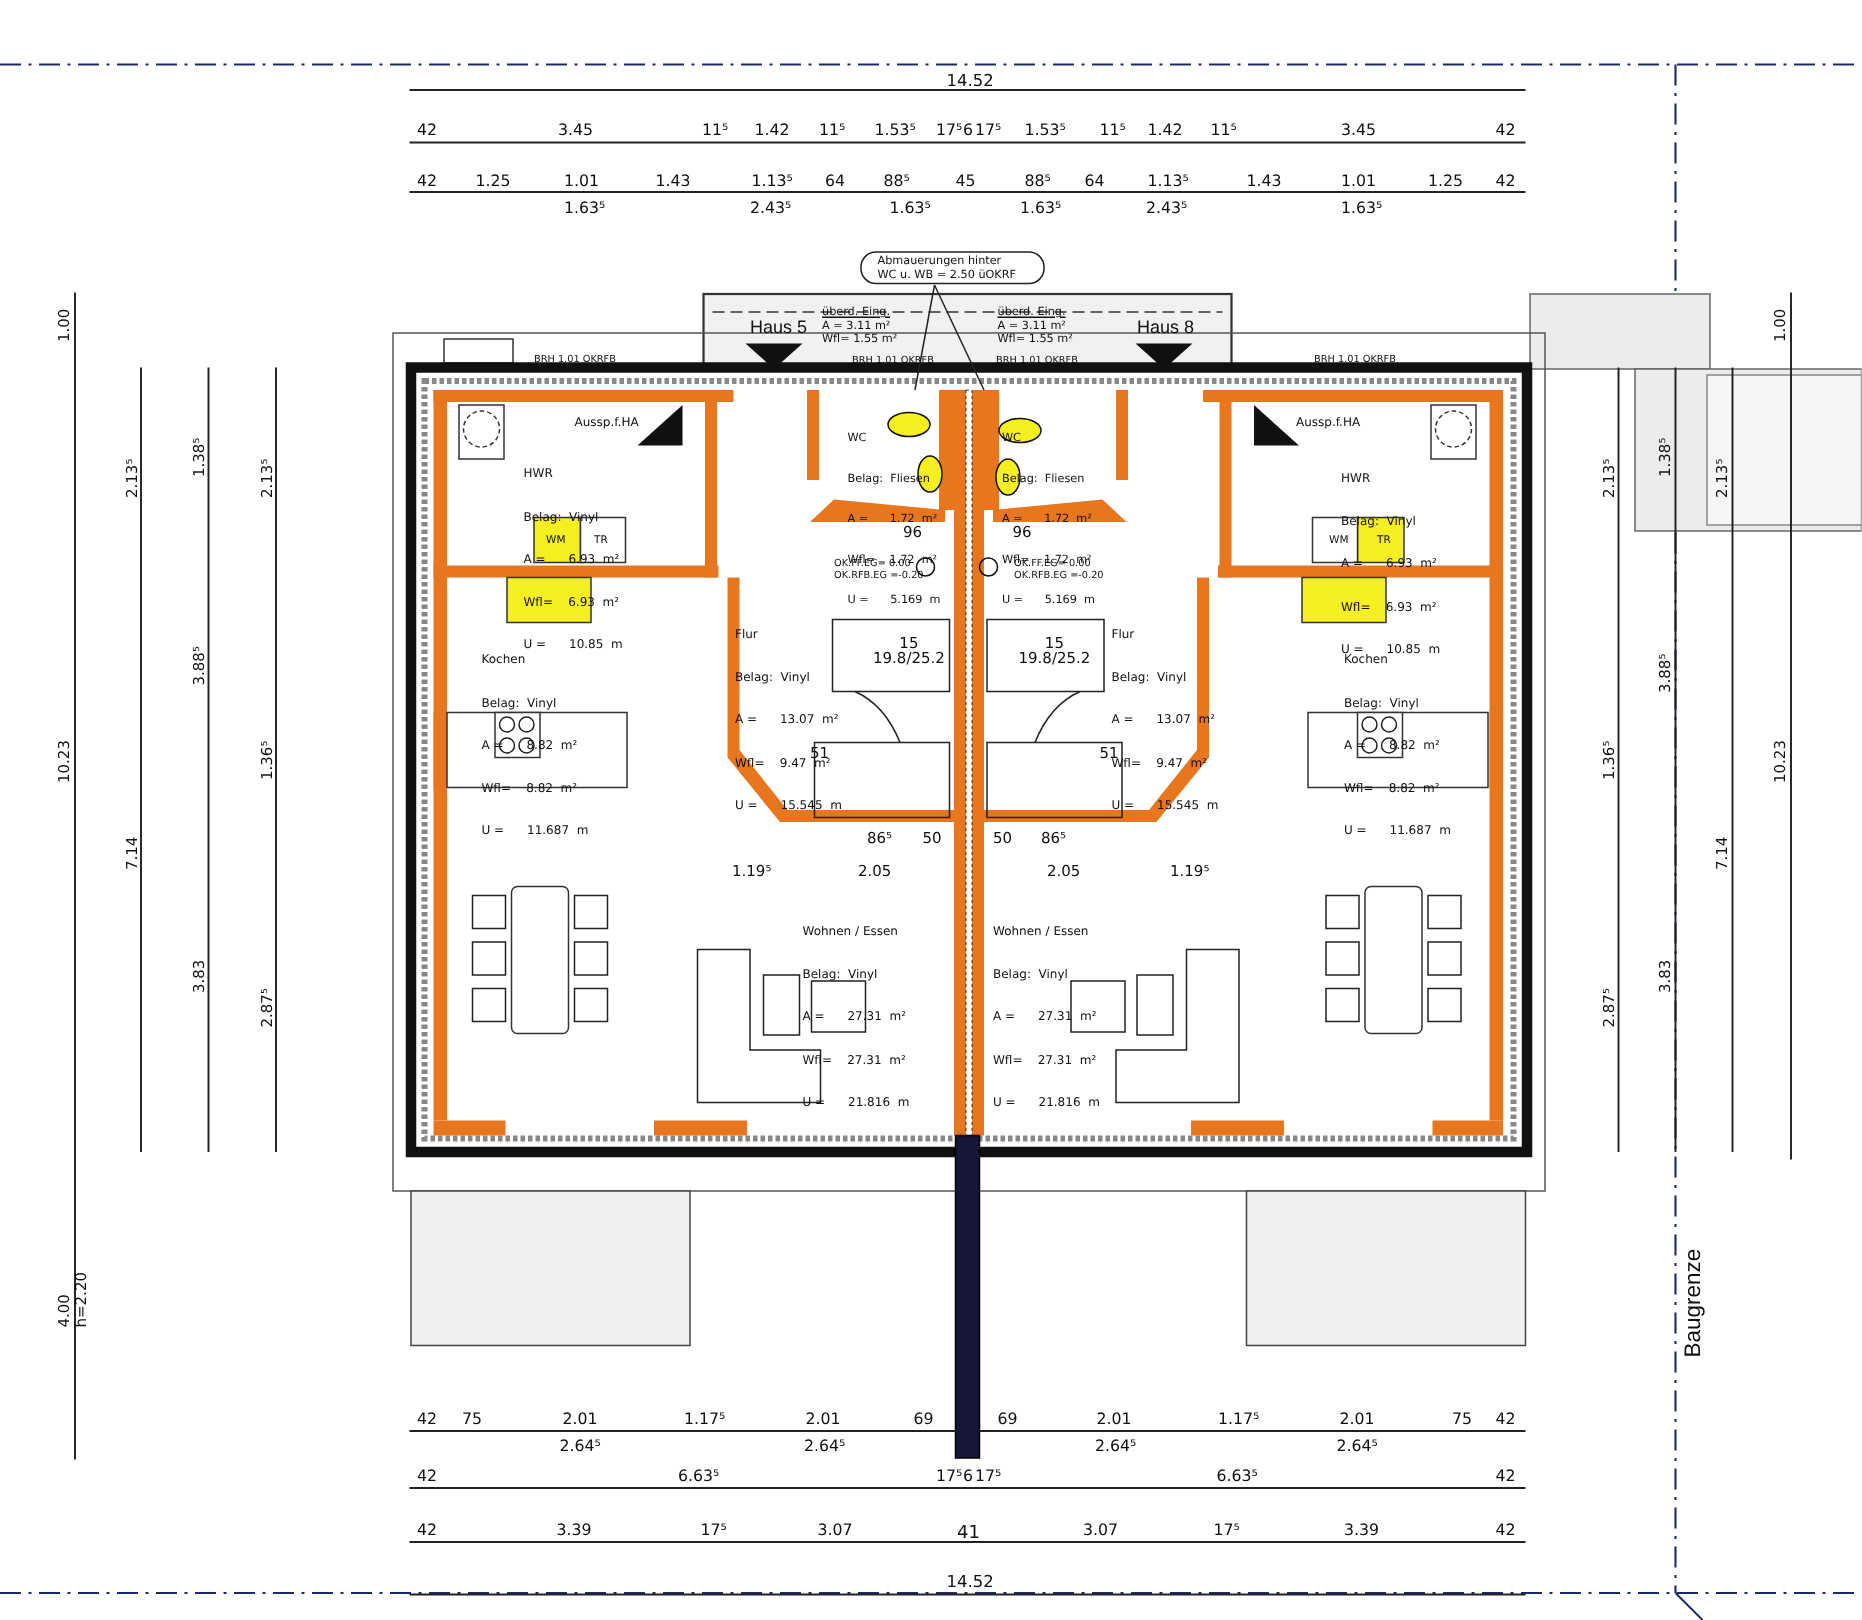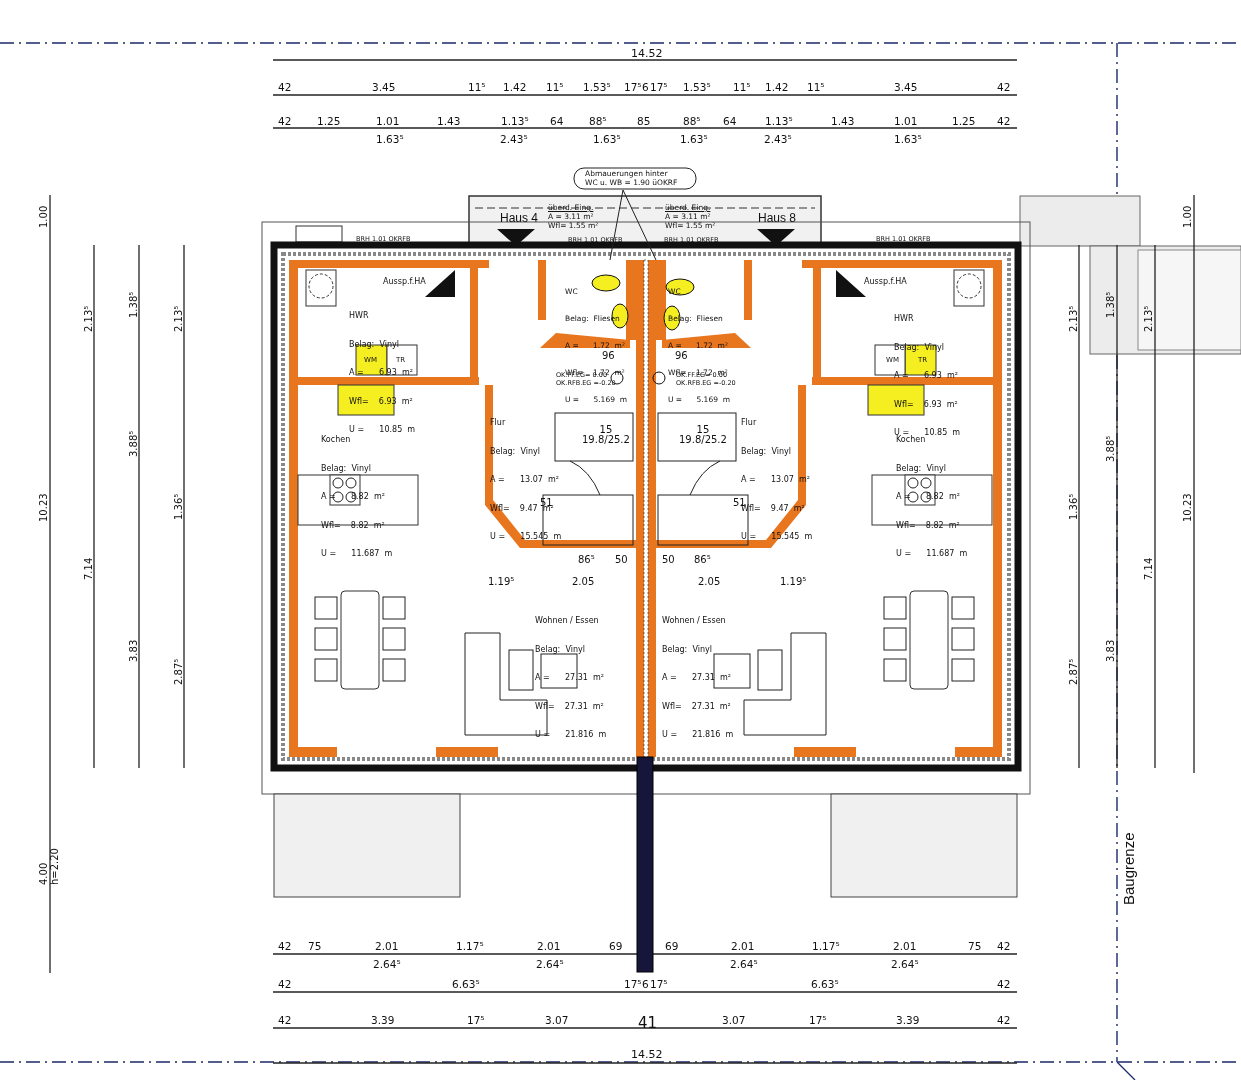--- a/index.html
+++ b/index.html
@@ -166,25 +166,25 @@
   <circle cx="617" cy="378" r="6" fill="none" stroke="#111"></circle>
   <circle cx="659" cy="378" r="6" fill="none" stroke="#111"></circle>
 
   <rect x="574" y="168" width="122" height="21" rx="10" fill="#fff" stroke="#222"></rect>
   <line x1="623" y1="190" x2="656" y2="260" stroke="#222"></line>
   <line x1="623" y1="190" x2="610" y2="260" stroke="#222"></line>
 </svg>
 
 <div class="panel" style="left:0;top:0;width:1241px;height:1080px;font-family:'DejaVu Sans',sans-serif;">
 
-  <div class="panel" style="left:500px;top:211px;font:12px 'Liberation Sans',sans-serif;">Haus 4</div>
+  <div class="panel" style="left:500px;top:211px;font:12px 'Liberation Sans',sans-serif;">Haus 5</div>
   <div class="panel" style="left:758px;top:211px;font:12px 'Liberation Sans',sans-serif;">Haus 8</div>
   <div class="panel" style="left:585px;top:169px;font-size:7.5px;line-height:9px;">
     <div>Abmauerungen hinter</div>
-    <div>WC u. WB = 1.90 üOKRF</div>
+    <div>WC u. WB = 2.50 üOKRF</div>
   </div>
   <div class="panel" style="left:356px;top:235px;font-size:6.5px;">BRH 1.01 OKRFB</div>
   <div class="panel" style="left:568px;top:236px;font-size:6.5px;">BRH 1.01 OKRFB</div>
   <div class="panel" style="left:664px;top:236px;font-size:6.5px;">BRH 1.01 OKRFB</div>
   <div class="panel" style="left:876px;top:235px;font-size:6.5px;">BRH 1.01 OKRFB</div>
 
   <div class="panel" style="left:548px;top:203px;font-size:7.5px;line-height:9px;">
     <div style="text-decoration:underline">überd. Eing.</div>
     <div>A =   3.11 m²</div>
     <div>Wfl= 1.55 m²</div>
@@ -351,21 +351,21 @@
       <div class="panel" style="left: 997px; top: 81px; font-size: 10.5px;">42</div>
     </div>
   <div id="top-row2-labels">
       <div class="panel" style="left: 278px; top: 115px; font-size: 10.5px;">42</div>
       <div class="panel" style="left: 317px; top: 115px; font-size: 10.5px;">1.25</div>
       <div class="panel" style="left: 376px; top: 115px; font-size: 10.5px;">1.01</div>
       <div class="panel" style="left: 437px; top: 115px; font-size: 10.5px;">1.43</div>
       <div class="panel" style="left: 501px; top: 115px; font-size: 10.5px;">1.13⁵</div>
       <div class="panel" style="left: 550px; top: 115px; font-size: 10.5px;">64</div>
       <div class="panel" style="left: 589px; top: 115px; font-size: 10.5px;">88⁵</div>
-      <div class="panel" style="left: 637px; top: 115px; font-size: 10.5px;">85</div>
+      <div class="panel" style="left: 637px; top: 115px; font-size: 10.5px;">45</div>
       <div class="panel" style="left: 683px; top: 115px; font-size: 10.5px;">88⁵</div>
       <div class="panel" style="left: 723px; top: 115px; font-size: 10.5px;">64</div>
       <div class="panel" style="left: 765px; top: 115px; font-size: 10.5px;">1.13⁵</div>
       <div class="panel" style="left: 831px; top: 115px; font-size: 10.5px;">1.43</div>
       <div class="panel" style="left: 894px; top: 115px; font-size: 10.5px;">1.01</div>
       <div class="panel" style="left: 952px; top: 115px; font-size: 10.5px;">1.25</div>
       <div class="panel" style="left: 997px; top: 115px; font-size: 10.5px;">42</div>
       <div class="panel" style="left: 376px; top: 133px; font-size: 10.5px;">1.63⁵</div>
       <div class="panel" style="left: 500px; top: 133px; font-size: 10.5px;">2.43⁵</div>
       <div class="panel" style="left: 593px; top: 133px; font-size: 10.5px;">1.63⁵</div>
@@ -394,20 +394,20 @@
       <div class="panel" style="left: 452px; top: 978px; font-size: 10.5px;">6.63⁵</div>
       <div class="panel" style="left: 624px; top: 978px; font-size: 10.5px;">17⁵</div>
       <div class="panel" style="left: 642px; top: 978px; font-size: 10.5px;">6</div>
       <div class="panel" style="left: 650px; top: 978px; font-size: 10.5px;">17⁵</div>
       <div class="panel" style="left: 811px; top: 978px; font-size: 10.5px;">6.63⁵</div>
       <div class="panel" style="left: 997px; top: 978px; font-size: 10.5px;">42</div>
       <div class="panel" style="left: 278px; top: 1014px; font-size: 10.5px;">42</div>
       <div class="panel" style="left: 371px; top: 1014px; font-size: 10.5px;">3.39</div>
       <div class="panel" style="left: 467px; top: 1014px; font-size: 10.5px;">17⁵</div>
       <div class="panel" style="left: 545px; top: 1014px; font-size: 10.5px;">3.07</div>
-      <div class="panel" style="left: 638px; top: 1014px; font-size: 15px;">41</div>
+      <div class="panel" style="left: 638px; top: 1014px; font-size: 12px;">41</div>
       <div class="panel" style="left: 722px; top: 1014px; font-size: 10.5px;">3.07</div>
       <div class="panel" style="left: 809px; top: 1014px; font-size: 10.5px;">17⁵</div>
       <div class="panel" style="left: 896px; top: 1014px; font-size: 10.5px;">3.39</div>
       <div class="panel" style="left: 997px; top: 1014px; font-size: 10.5px;">42</div>
     </div>
   <div class="panel" style="left:631px;top:1048px;font-size:11px;">14.52</div>
 </div>
 
 </body></html>

